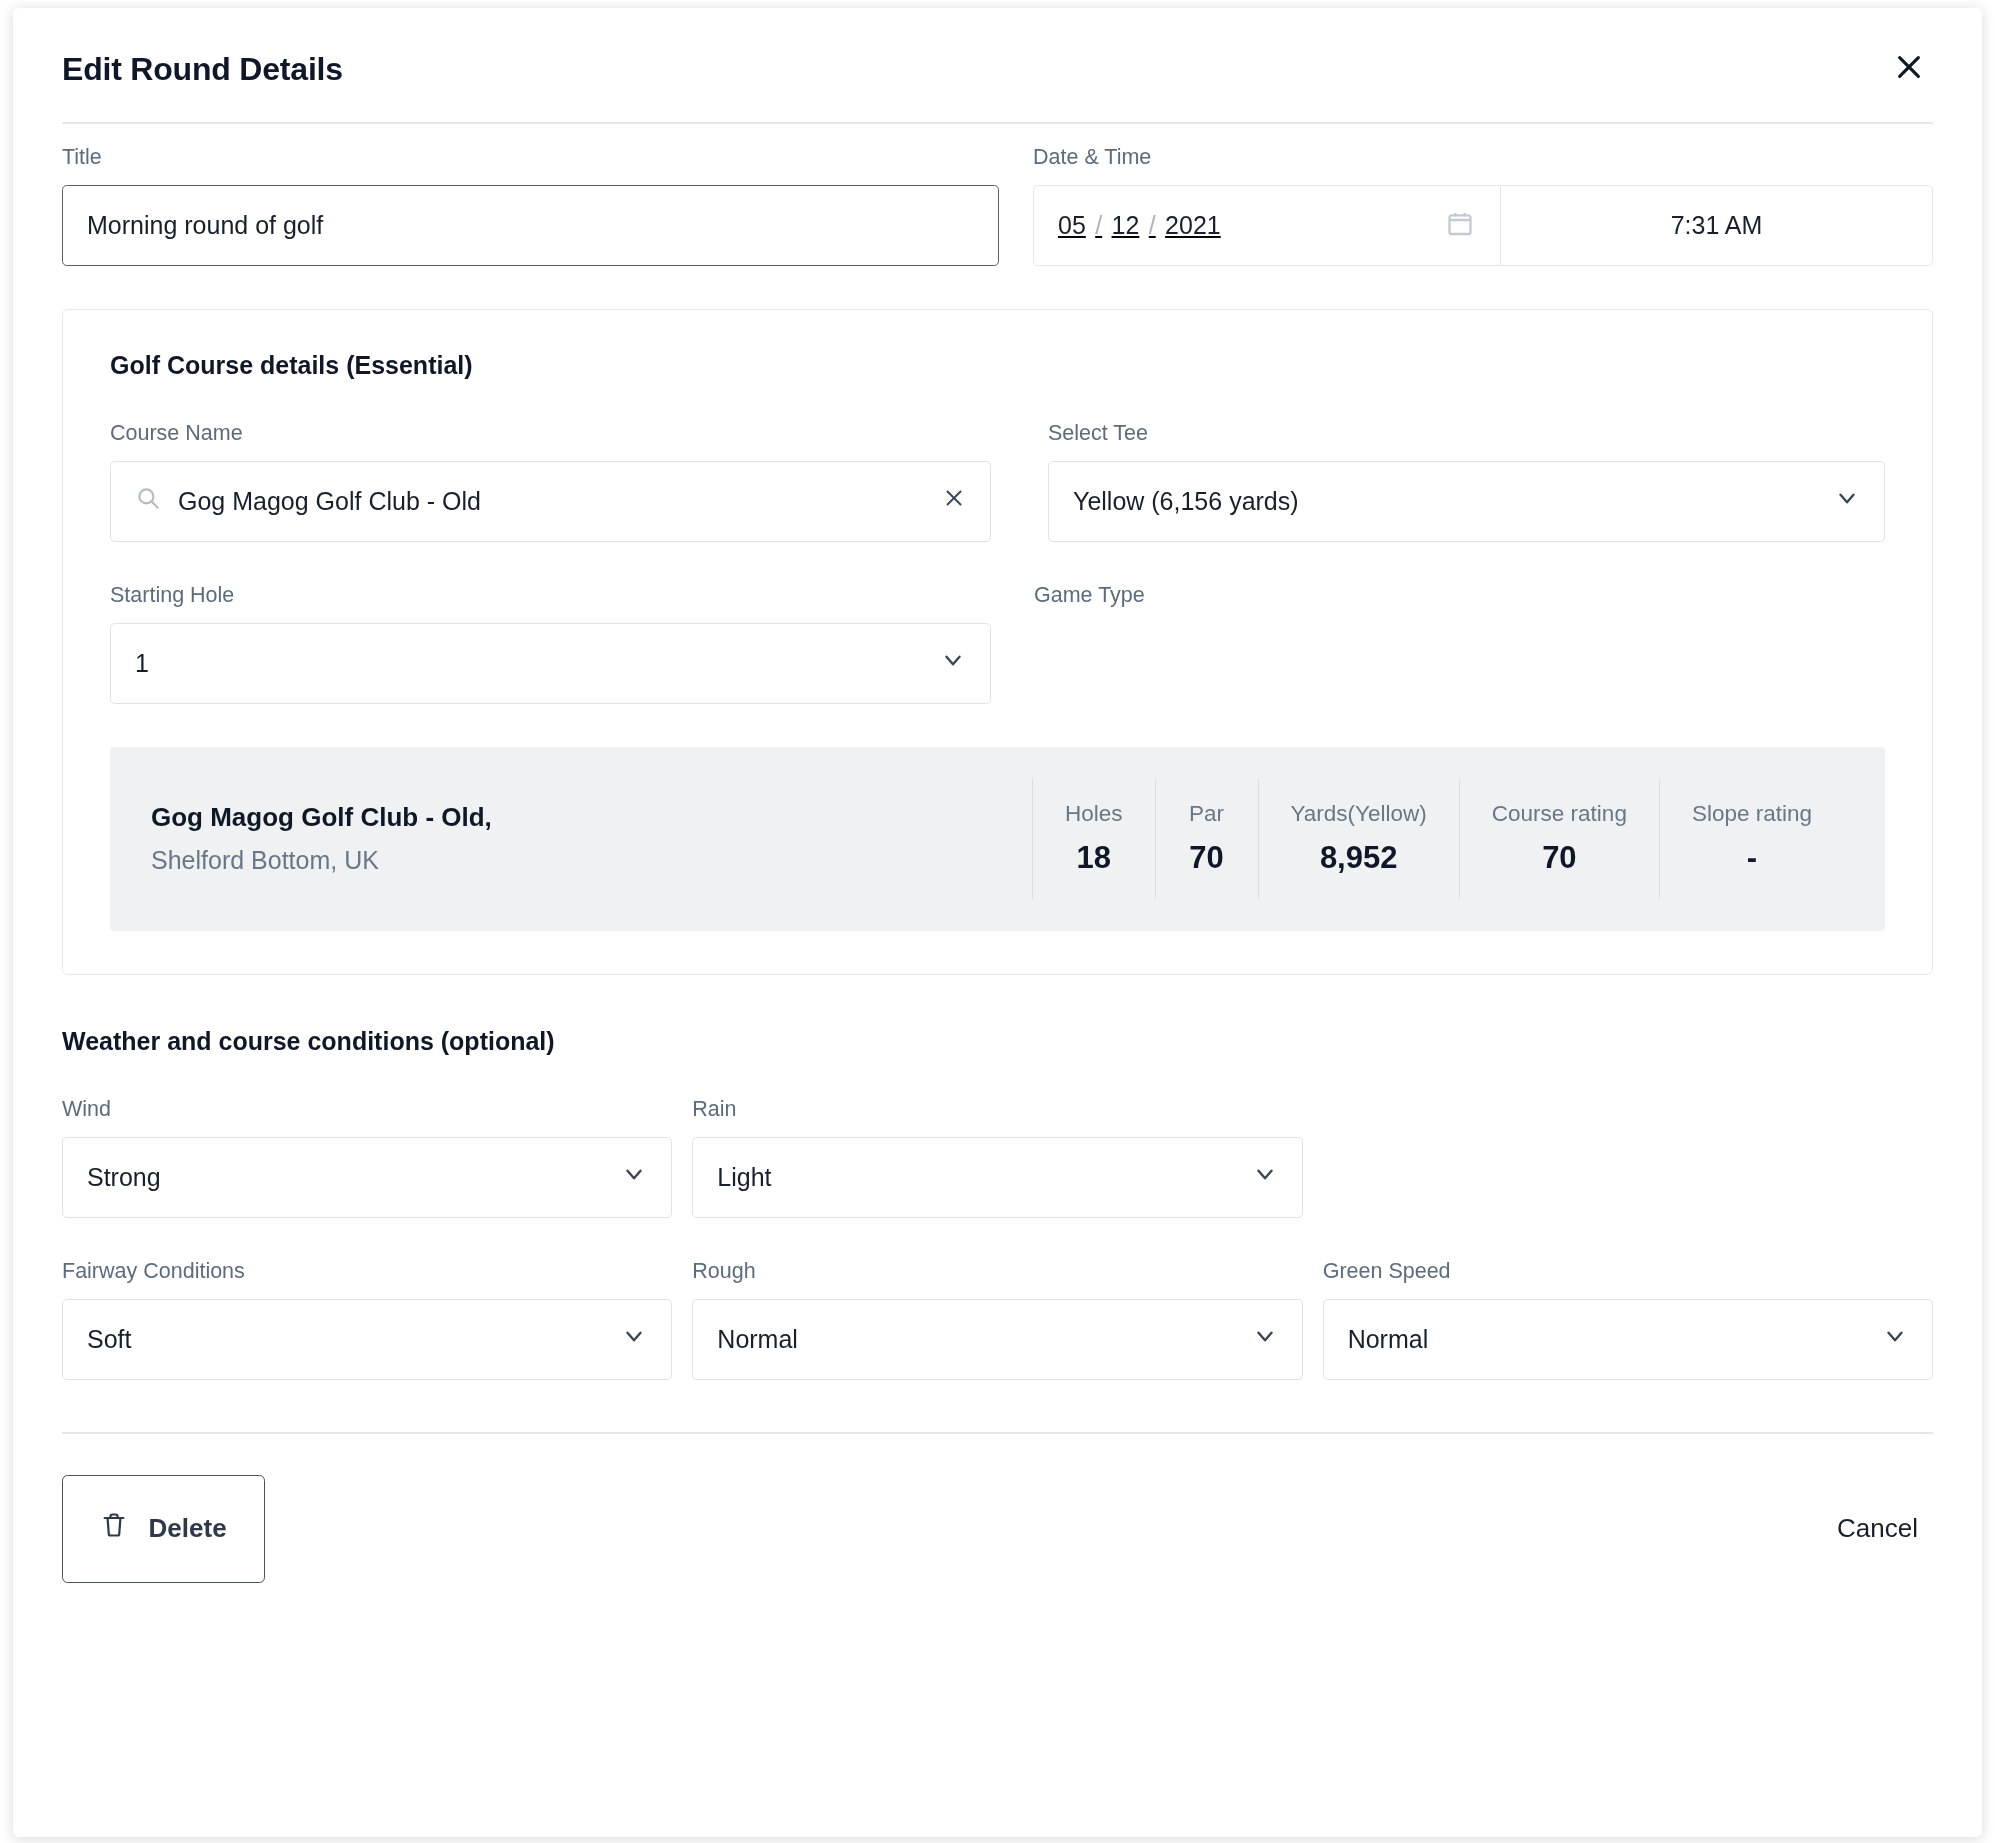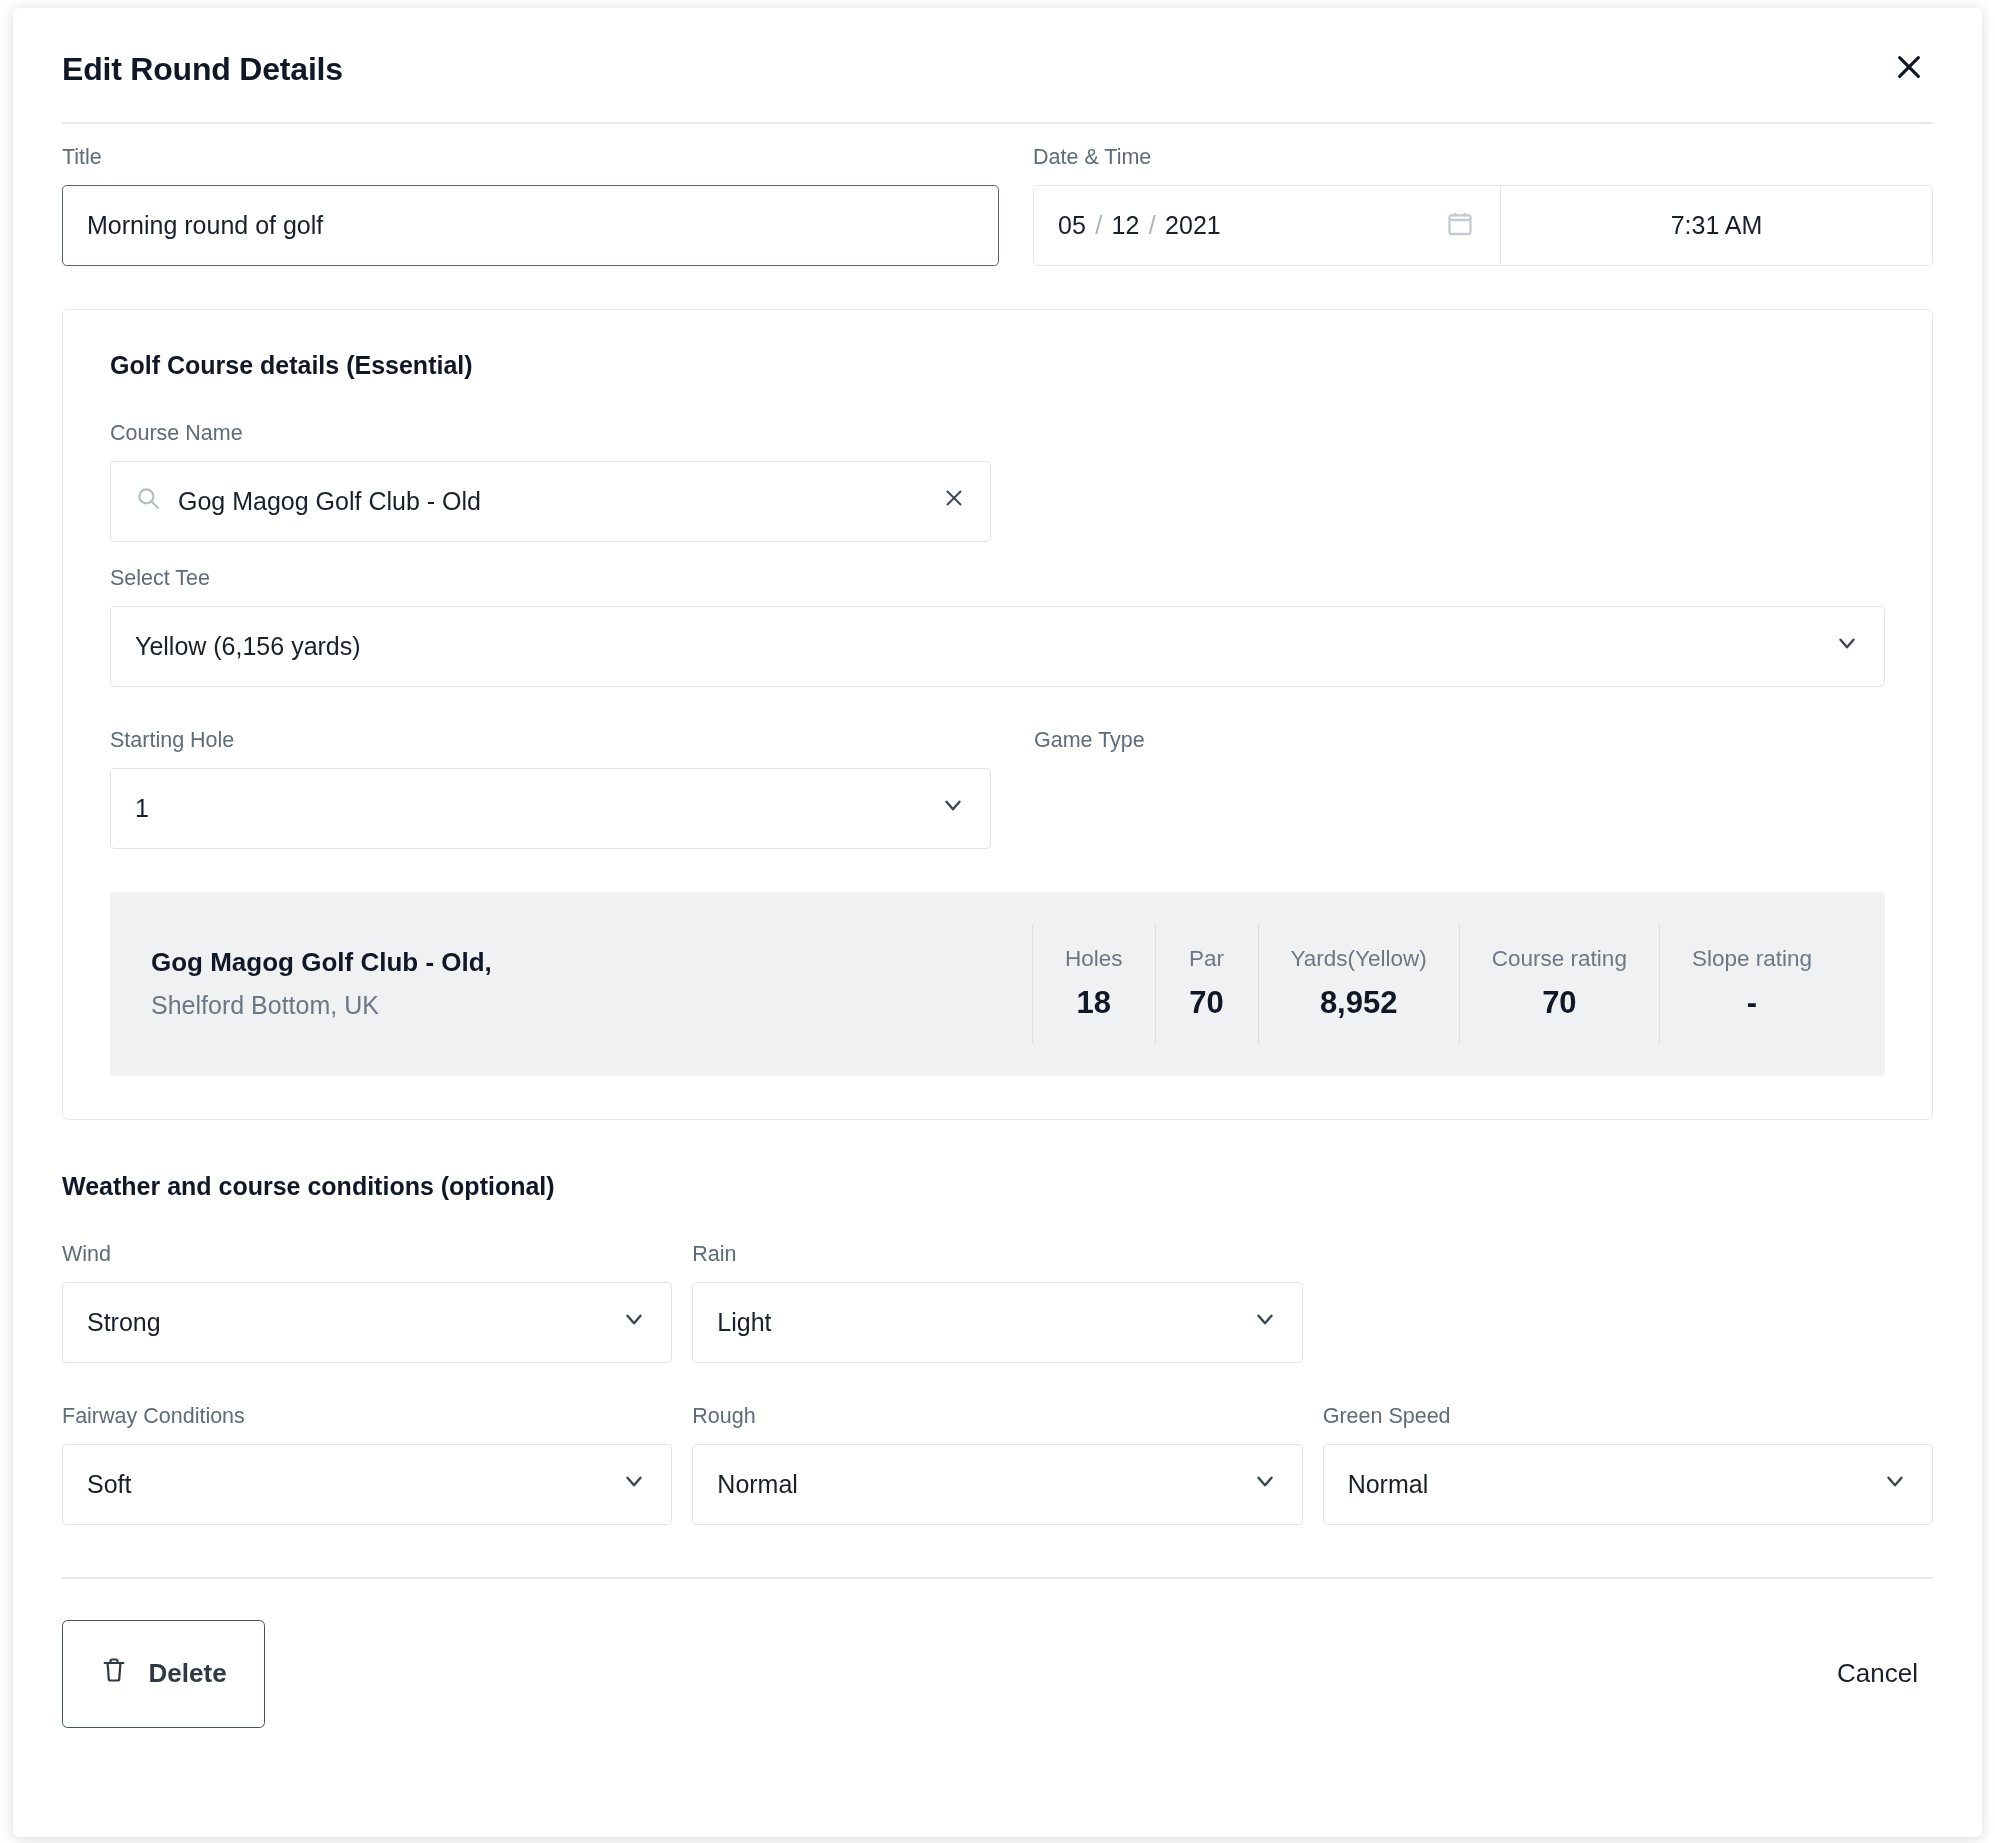--- a/index.html
+++ b/index.html
@@ -57,40 +57,40 @@
   .row-top { display: flex; gap: 34px; padding: 21px 49px 0 49px; }
   .col-title { width: 937px; }
   .col-date  { flex: 1; }
 
   .datetime {
     display: flex; height: 81px; border: 1.9px solid #e4e8ee; border-radius: 4.7px;
     overflow: hidden; background: #fff;
   }
   .dt-date {
     flex: 0 0 467px; display: flex; align-items: center;
-    padding: 0 24px; border-right: 1.9px solid #e4e8ee; position: relative;
+    padding: 0 24px; border-right: 1.9px solid #e4e8ee; position: relative; text-decoration: underline;
   }
   .dt-seg { font-size: 25px; color: #17202b; }
   .dt-sep { font-size: 25px; color: #aab3bd; margin: 0 9.4px; }
   .cal-ic { position: absolute; right: 26px; top: 50%; transform: translateY(-50%); }
   .dt-time {
     flex: 1; display: flex; align-items: center; justify-content: center;
     font-size: 25px; color: #17202b;
   }
 
   
   .card {
     margin: 43px 49px 0 49px;
     border: 1.9px solid #e4e8ee; border-radius: 5.6px;
     padding: 41px 47px 43px 47px;
   }
   .card-title {
     font-size: 25px; font-weight: bold; color: #101828; margin-bottom: 41px;
   }
-  .grid2 { display: flex; gap: 24px; flex-direction: column; }
+  .grid2 { display: flex; gap: 57px; }
   .g-left  { width: 881px; }
   .g-right { flex: 1; }
 
   .search-ctrl { padding-left: 67px; }
   .search-ic { position: absolute; left: 24px; top: 50%; transform: translateY(-50%); }
   .clear-ic  { position: absolute; right: 24px; top: 50%; transform: translateY(-50%); cursor: pointer; }
 
   .row2 { display: flex; gap: 43px; margin-top: 41px; }
 
   .seg-wrap {

